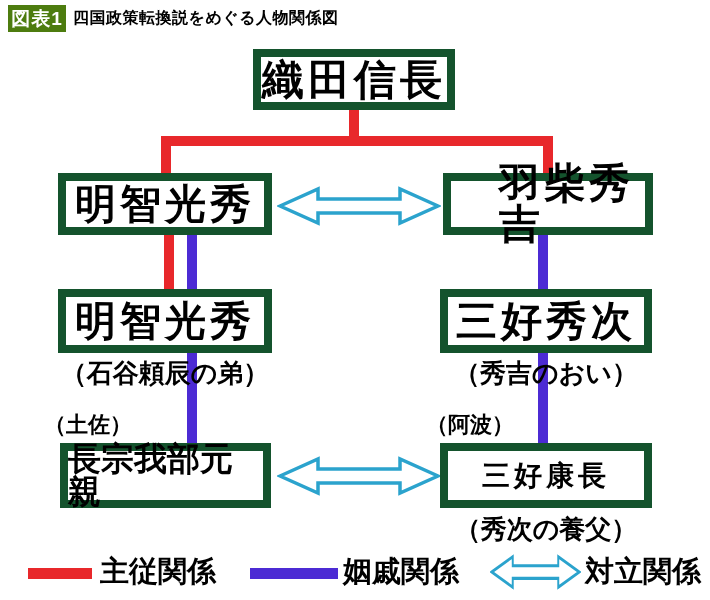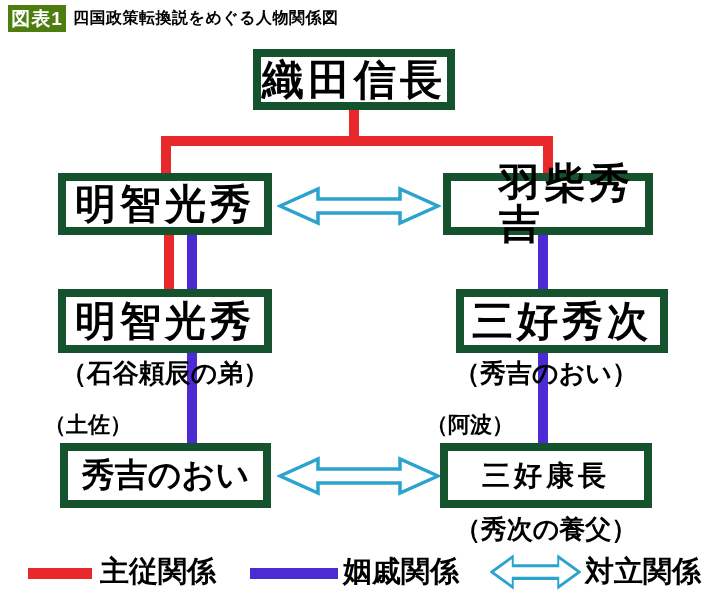--- a/index.html
+++ b/index.html
@@ -22,21 +22,21 @@
   .node{
     border:8px solid #14532d;background:#fff;color:#000;
     display:flex;align-items:center;justify-content:center;
     font-family:"Liberation Serif","DejaVu Serif",serif;font-weight:bold;
     line-height:1;box-sizing:border-box;z-index:3;
   }
   .n-oda{left:253px;top:49px;width:202px;height:61px;font-size:42px;letter-spacing:4px;}
   .n-akechi{left:58px;top:173px;width:214px;height:62px;font-size:41px;letter-spacing:4px;}
   .n-hashiba{left:443px;top:173px;width:210px;height:62px;font-size:41px;letter-spacing:4px;padding-left:48px;}
   .n-saito{left:58px;top:289px;width:214px;height:64px;font-size:41px;letter-spacing:4px;}
-  .n-mhide{left:440px;top:289px;width:212px;height:64px;font-size:41px;letter-spacing:4px;margin-left:16px;}
+  .n-mhide{left:440px;top:289px;width:212px;height:64px;font-size:41px;letter-spacing:4px;}
   .n-choso{left:60px;top:443px;width:211px;height:65px;font-size:33px;letter-spacing:0px;}
   .n-myasu{left:440px;top:443px;width:212px;height:65px;font-size:28px;letter-spacing:4px;}
   
   .line{z-index:1;}
   .line-red{background:var(--c-master_servant,#e8282b);}
   .line-blue{background:var(--c-in_law,#4c2bd4);}
   
   .cap{
     font-weight:bold;font-size:26px;color:#000;text-align:center;
     z-index:4;line-height:1.2;
@@ -73,21 +73,21 @@
 </svg>
 <svg class="abs arrow" style="left:277px;top:456px;" width="164" height="40" viewBox="0 0 164 40" preserveAspectRatio="none">
   <path d="M3 20 L41 3 L41 13 L123 13 L123 3 L161 20 L123 37 L123 27 L41 27 L41 37 Z"></path>
 </svg>
 
 <div class="abs node n-oda">織田信長</div>
 <div class="abs node n-akechi">明智光秀</div>
 <div class="abs node n-hashiba">羽柴秀吉</div>
 <div class="abs node n-saito">明智光秀</div>
 <div class="abs node n-mhide">三好秀次</div>
-<div class="abs node n-choso">秀吉のおい</div>
+<div class="abs node n-choso">長宗我部元親</div>
 <div class="abs node n-myasu">三好康長</div>
 
 <div class="abs cap" style="left:58px;top:358px;width:214px;">（石谷頼辰の弟）</div>
 <div class="abs cap" style="left:440px;top:358px;width:212px;">（秀吉のおい）</div>
 <div class="abs region" style="left:44px;top:412px;">（土佐）</div>
 <div class="abs region" style="left:426px;top:412px;">（阿波）</div>
 <div class="abs cap" style="left:440px;top:514px;width:212px;">（秀次の養父）</div>
 
 <div class="abs line-red legend-bar" style="left:28px;width:64px;"></div>
 <div class="abs legend-label" style="left:100px;">主従関係</div>

